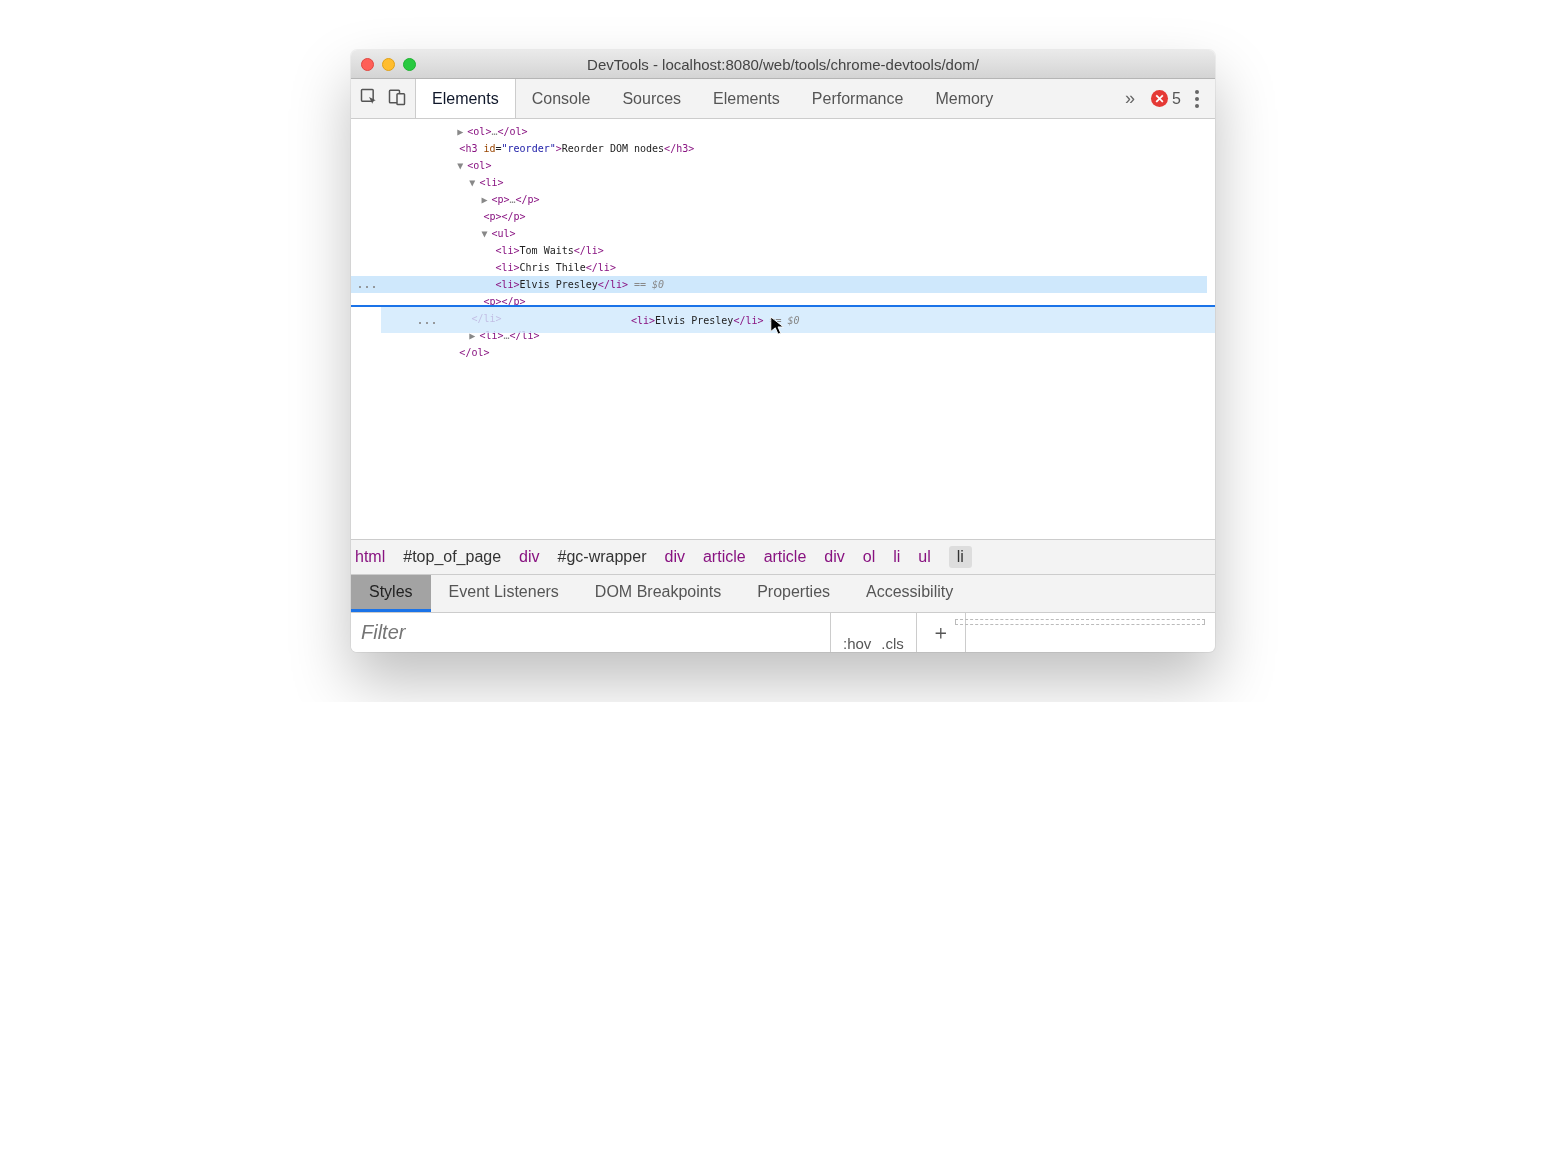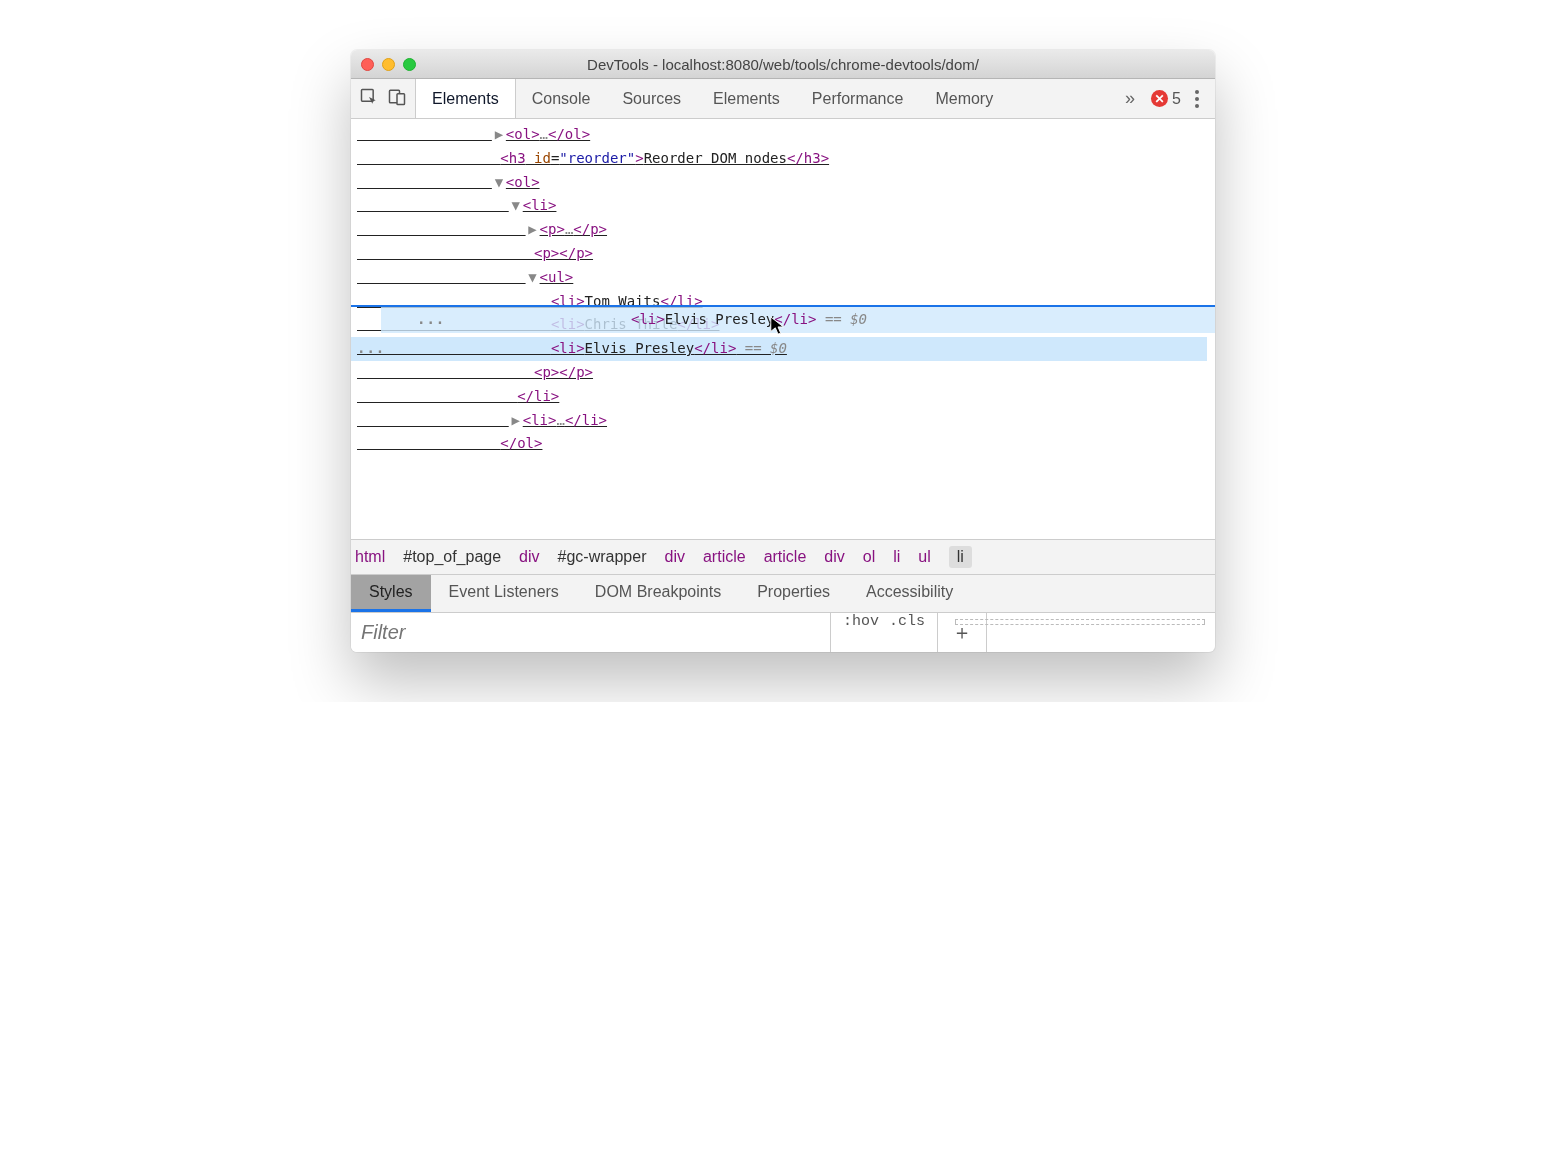--- a/index.html
+++ b/index.html
@@ -56,28 +56,27 @@
   .tab.active { background:#fff; color:#0f172a; border-right:1px solid #ccc; border-left:1px solid #ccc; margin-left:-1px; }
   .tb-right { display:flex; align-items:center; gap:10px; padding:0 12px; }
   .err-badge { display:flex; align-items:center; gap:4px; font-size:16px; color:#555; }
   .err-circle { width:17px; height:17px; border-radius:50%; background:#e53935; color:#fff; font-size:12px; display:flex; align-items:center; justify-content:center; font-weight:bold; }
   .kebab { display:flex; flex-direction:column; gap:3px; padding:4px; }
   .kebab span { width:4px; height:4px; border-radius:50%; background:#666; }
 
   
   .domtree {
     font-family: Menlo, Consolas, monospace;
-    font-size: 14px;
+    font-size: 10px;
     line-height: 1.7;
     padding: 4px 8px 6px 0;
     height: 420px;
     overflow:hidden;
     position:relative;
     color:#222;
-    text-decoration:underline;
   }
   .line { white-space: pre; padding-left: 6px; position:relative; }
   .arrow { color:#888; display:inline-block; width:14px; text-align:center; }
   .tag { color:#881280; }
   .attr { color:#994500; }
   .val { color:#1a1aa6; }
   .txt { color:#222; }
   .ell { color:#888; }
   .cmt { color:#888; font-style:italic; }
 
@@ -128,21 +127,21 @@
   .filterbar {
     display:flex; border-top:1px solid #ccc;
   }
   .filter-input {
     flex:0 0 480px;
     border:none; border-right:1px solid #ccc;
     padding:8px 10px; font-size:20px;
     font-style:italic; color:#888;
     outline:none;
   }
-  .hov-cls { display:flex; align-items:flex-start; gap:10px; padding:0 12px; border-right:1px solid #ccc; font-family:Liberation Mono, monospace; font-size:15px; color:#555;}
+  .hov-cls { display:flex; align-items:flex-end; gap:10px; padding:0 12px; border-right:1px solid #ccc; font-family:Liberation Sans, sans-serif; font-size:15px; color:#555;}
   .plus { padding:0 14px; display:flex; align-items:center; font-size:20px; color:#555;}
   .right-pane { flex:1; border-left:1px solid #ccc; position:relative;}
   .dashed-box { position:absolute; top:6px; right:10px; width:250px; height:6px; border:1px dashed #bbb;}
 
   .chev { color:#666; font-size:18px; padding:0 6px; cursor:pointer;}
 </style>
 </head>
 <body>
 
 <div class="window">

